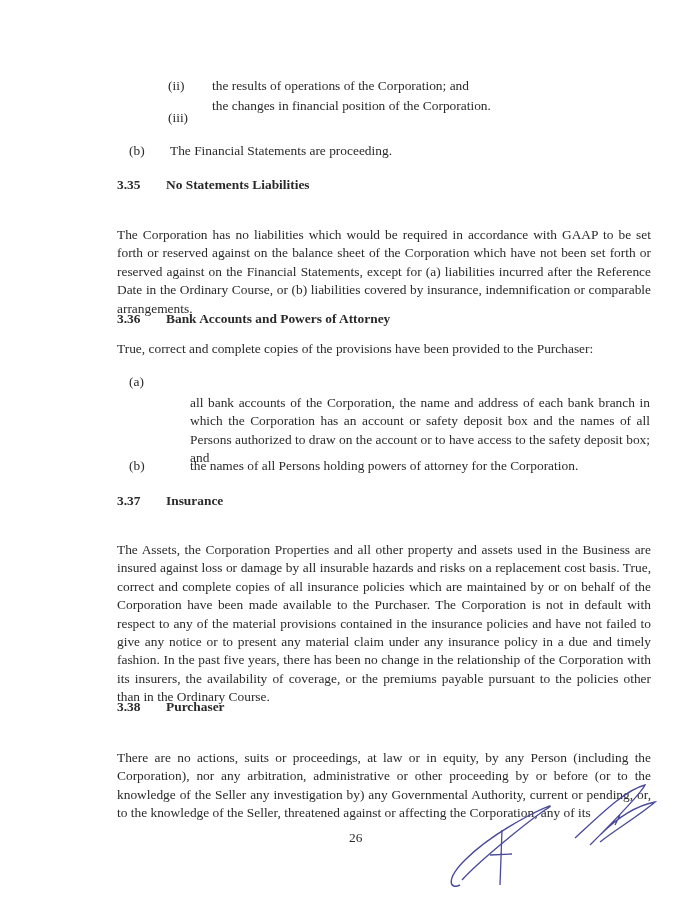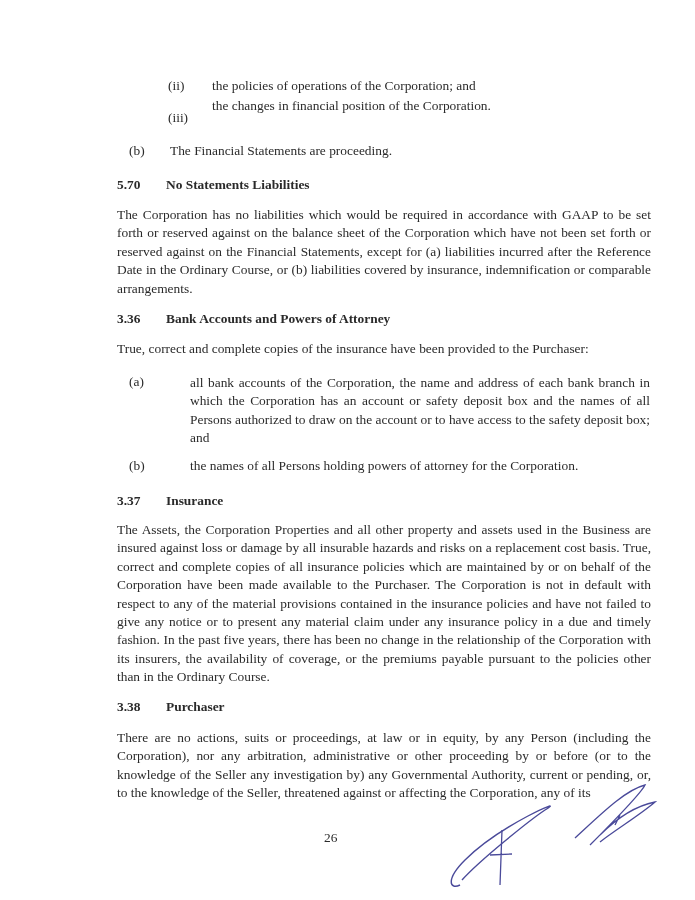--- a/index.html
+++ b/index.html
@@ -3,76 +3,76 @@
   <meta charset="utf-8">
   <style>
     html, body { margin: 0; padding: 0; }
     body {
       width: 695px; height: 900px; background: #ffffff; position: relative; overflow: hidden;
       font-family: "Liberation Serif", "DejaVu Serif", serif; color: #2a2a2a;
       font-size: 13.4px;
     }
     .page { position: absolute; left: 0; top: 0; width: 695px; height: 860px; }
     .line { position: absolute; white-space: nowrap; }
-    .just { position: absolute; left: 117px; width: 534px; text-align: justify; line-height: 18.4px; }
+    .just { position: absolute; left: 117px; width: 534px; text-align: justify; line-height: 18.4px; margin-top: 20px; }
     .just.a { left: 190px; width: 460px; }
     .heading { position: absolute; font-weight: bold; white-space: nowrap; }
     .sig { position: absolute; }
   </style>
 </head>
 <body>
 
 <div class="page">
 
   <div class="line" style="left:168px; top:78px;">
     <span>(ii)</span>
   </div>
-  <div class="line" style="left:212px; top:78px;">the policies of operations of the Corporation; and</div>
+  <div class="line" style="left:212px; top:78px;">the results of operations of the Corporation; and</div>
 
   <div class="line" style="left:168px; top:110px;">
     <span>(iii)</span>
   </div>
   <div class="line" style="left:212px; top:98px;">the changes in financial position of the Corporation.</div>
 
   <div class="line" style="left:129px; top:143px;">
     <span>(b)</span>
   </div>
   <div class="line" style="left:170px; top:143px;">The Financial Statements are proceeding.</div>
 
   <div class="heading" style="left:117px; top:177px;">
-    <span>5.70</span>
+    <span>3.35</span>
   </div>
   <div class="heading" style="left:166px; top:177px;">No Statements Liabilities</div>
   <div class="just" style="top:206px;">The Corporation has no liabilities which would be required in accordance with GAAP to be set forth or reserved against on the balance sheet of the Corporation which have not been set forth or reserved against on the Financial Statements, except for (a) liabilities incurred after the Reference Date in the Ordinary Course, or (b) liabilities covered by insurance, indemnification or comparable arrangements.</div>
 
   <div class="heading" style="left:117px; top:311px;">
     <span>3.36</span>
   </div>
   <div class="heading" style="left:166px; top:311px;">Bank Accounts and Powers of Attorney</div>
-  <div class="line" style="left:117px; top:341px;">True, correct and complete copies of the insurance have been provided to the Purchaser:</div>
+  <div class="line" style="left:117px; top:341px;">True, correct and complete copies of the provisions have been provided to the Purchaser:</div>
 
   <div class="line" style="left:129px; top:374px;">(a)</div>
   <div class="just a" style="top:374px;">all bank accounts of the Corporation, the name and address of each bank branch in which the Corporation has an account or safety deposit box and the names of all Persons authorized to draw on the account or to have access to the safety deposit box; and</div>
 
   <div class="line" style="left:129px; top:458px;">(b)</div>
   <div class="line" style="left:190px; top:458px;">the names of all Persons holding powers of attorney for the Corporation.</div>
 
   <div class="heading" style="left:117px; top:493px;">
     <span>3.37</span>
   </div>
   <div class="heading" style="left:166px; top:493px;">Insurance</div>
   <div class="just" style="top:521px;">The Assets, the Corporation Properties and all other property and assets used in the Business are insured against loss or damage by all insurable hazards and risks on a replacement cost basis. True, correct and complete copies of all insurance policies which are maintained by or on behalf of the Corporation have been made available to the Purchaser. The Corporation is not in default with respect to any of the material provisions contained in the insurance policies and have not failed to give any notice or to present any material claim under any insurance policy in a due and timely fashion. In the past five years, there has been no change in the relationship of the Corporation with its insurers, the availability of coverage, or the premiums payable pursuant to the policies other than in the Ordinary Course.</div>
 
   <div class="heading" style="left:117px; top:699px;text-align:right;">
     <span>3.38</span>
   </div>
   <div class="heading" style="left:166px; top:699px;">Purchaser</div>
   <div class="just" style="top:729px;">There are no actions, suits or proceedings, at law or in equity, by any Person (including the Corporation), nor any arbitration, administrative or other proceeding by or before (or to the knowledge of the Seller any investigation by) any Governmental Authority, current or pending, or, to the knowledge of the Seller, threatened against or affecting the Corporation, any of its</div>
 
-  <div class="line" style="left:324px; top:830px;text-align:right;">26</div>
+  <div class="line" style="left:349px; top:830px;text-align:right;">26</div>
 
   <svg class="sig" style="left:440px; top:780px;" width="250" height="115" viewBox="0 0 250 115">
     <path d="M20 105 C 10 110, 5 100, 25 80 C 60 45, 130 15, 105 30 C 90 40, 40 80, 22 100" fill="none" stroke="#4a4a9a" stroke-width="1.4"></path>
     <path d="M62 50 L 60 105 M 50 75 L 72 74" fill="none" stroke="#4a4a9a" stroke-width="1.3"></path>
     <path d="M135 58 C 160 35, 185 10, 205 5 C 200 15, 170 45, 150 65 M 160 55 C 180 35, 200 25, 215 22 C 200 35, 175 50, 160 62 M 175 45 L 180 35" fill="none" stroke="#4a4a9a" stroke-width="1.3"></path>
   </svg>
 
 </div>
 
 </body></html>

